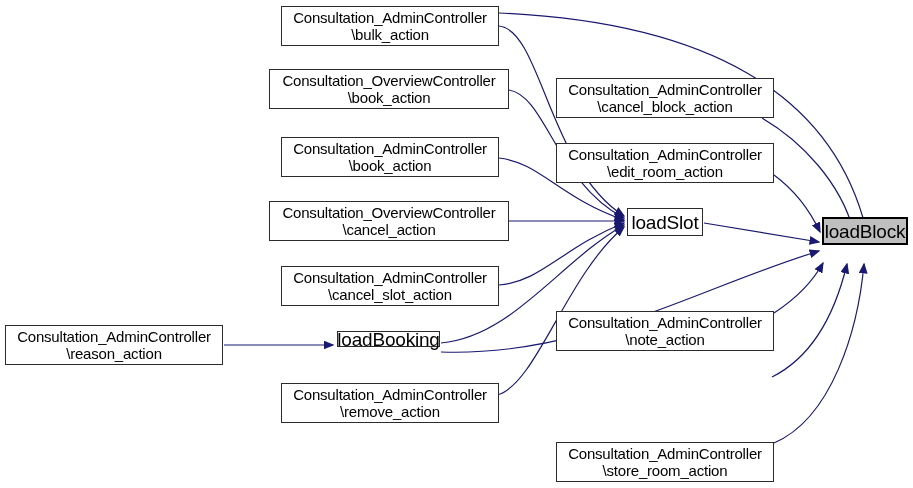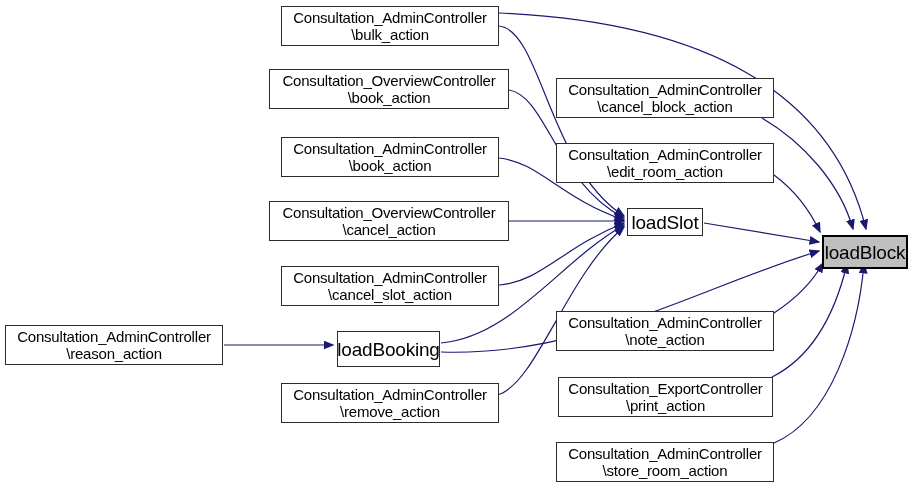--- a/index.html
+++ b/index.html
@@ -73,37 +73,35 @@
 
   <div class="node" style="left:269px;top:201px;width:240px;height:40px">Consultation_OverviewController
 \cancel_action</div>
 
   <div class="node" style="left:281px;top:266px;width:218px;height:40px">Consultation_AdminController
 \cancel_slot_action</div>
 
   <div class="node" style="left:5px;top:325px;width:218px;height:40px">Consultation_AdminController
 \reason_action</div>
 
-  <div class="node small" style="left:337px;top:331px;width:103px;height:36px">loadBooking</div>
+  <div class="node small" style="left:337px;top:331px;width:103px;height:16px">loadBooking</div>
 
   <div class="node" style="left:281px;top:383px;width:218px;height:40px">Consultation_AdminController
 \remove_action</div>
 
   <div class="node small" style="left:627px;top:208px;width:76px;height:28px">loadSlot</div>
 
   <div class="node" style="left:556px;top:78px;width:218px;height:40px">Consultation_AdminController
 \cancel_block_action</div>
 
   <div class="node" style="left:556px;top:143px;width:218px;height:40px">Consultation_AdminController
 \edit_room_action</div>
 
-  <div class="node small highlight" style="left:822px;top:235px;width:86px;height:34px">loadBlock</div>
+  <div class="node small highlight" style="left:822px;top:217px;width:86px;height:28px">loadBlock</div>
 
   <div class="node" style="left:556px;top:311px;width:218px;height:40px">Consultation_AdminController
 \note_action</div>
 
-  <div class="node" style="left:558px;top:377px;width:215px;height:40px">Consultation_ExportController
-\print_action</div>
 
   <div class="node" style="left:556px;top:442px;width:218px;height:40px">Consultation_AdminController
 \store_room_action</div>
 
 </div>
 
 </body></html>

